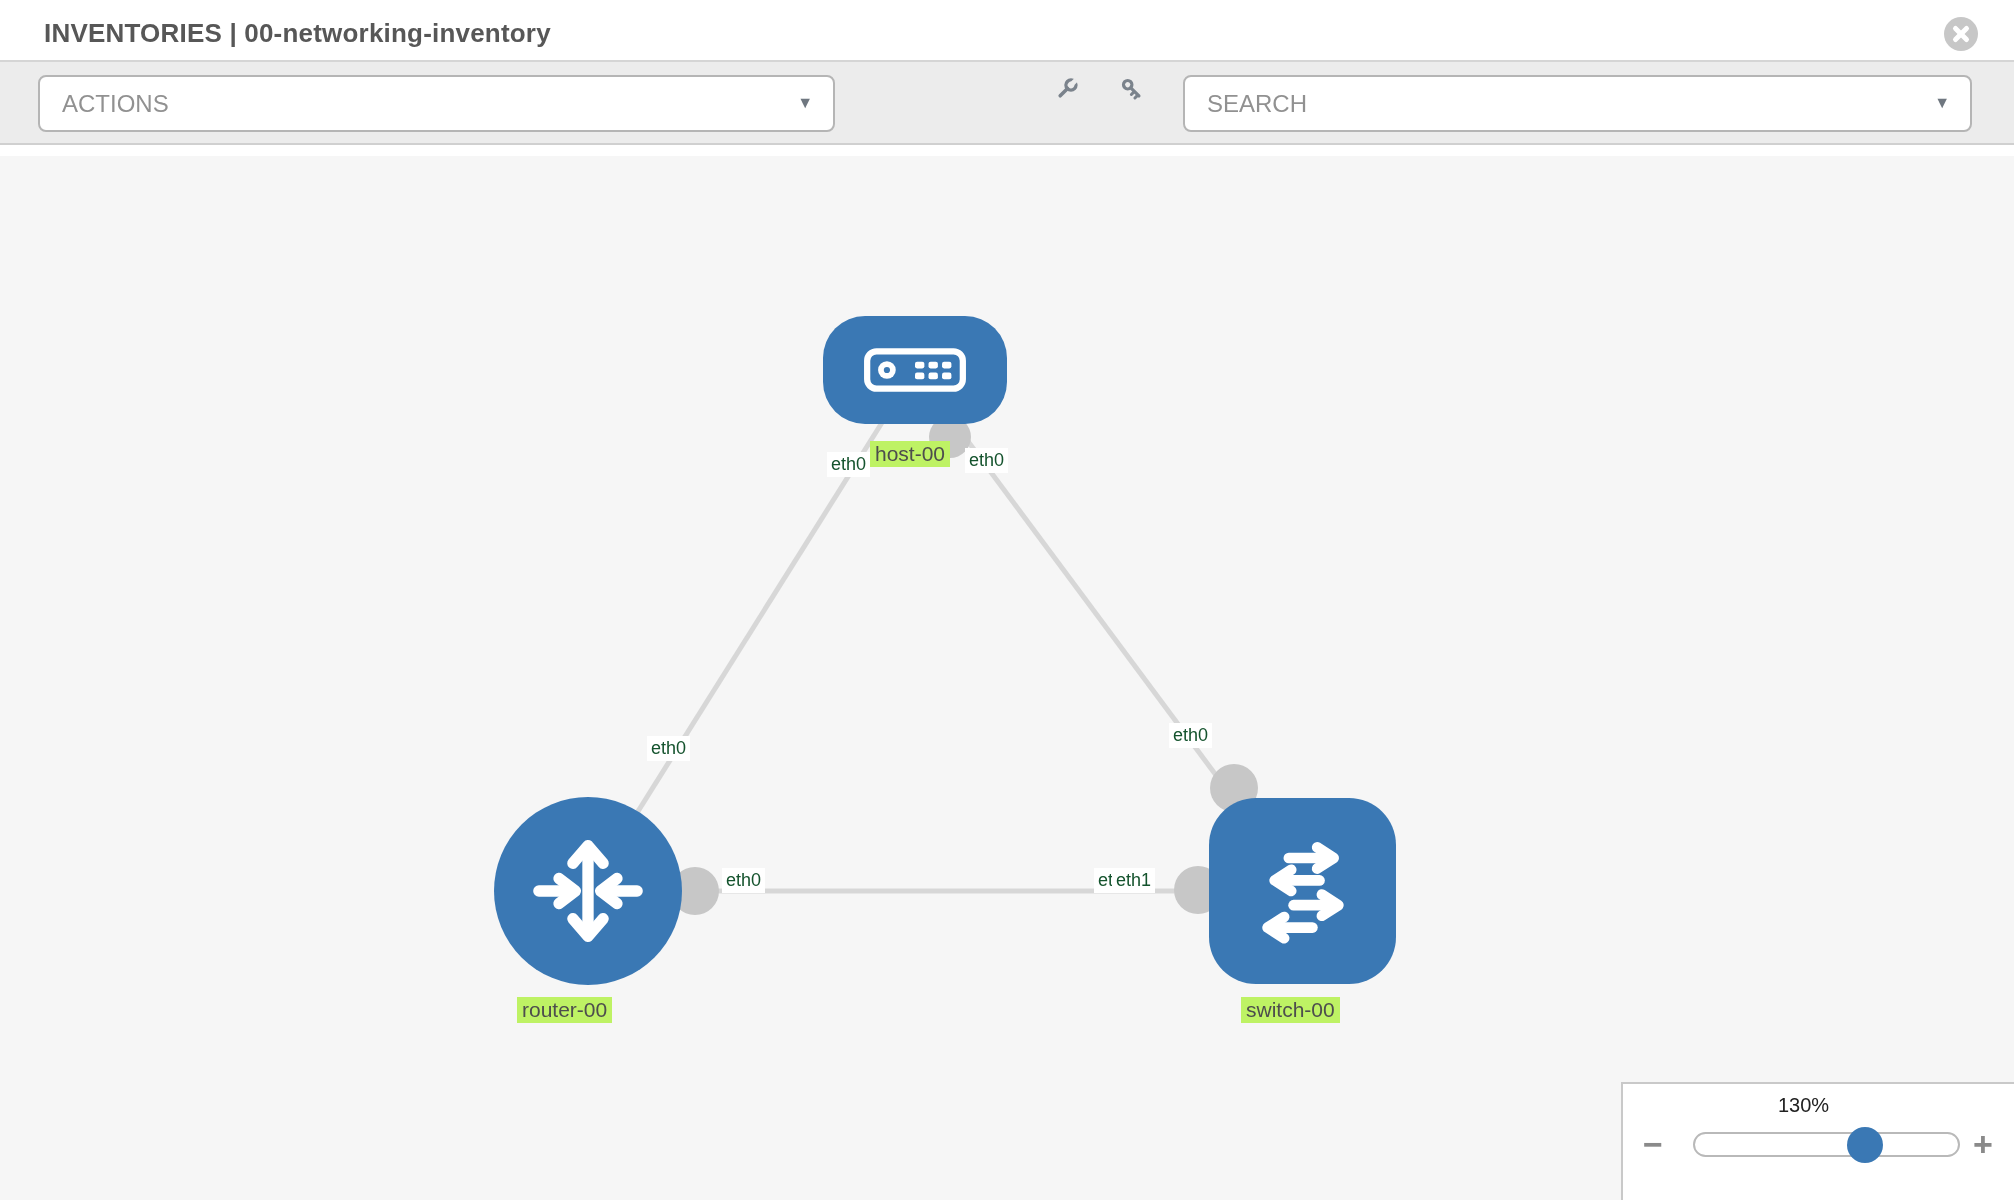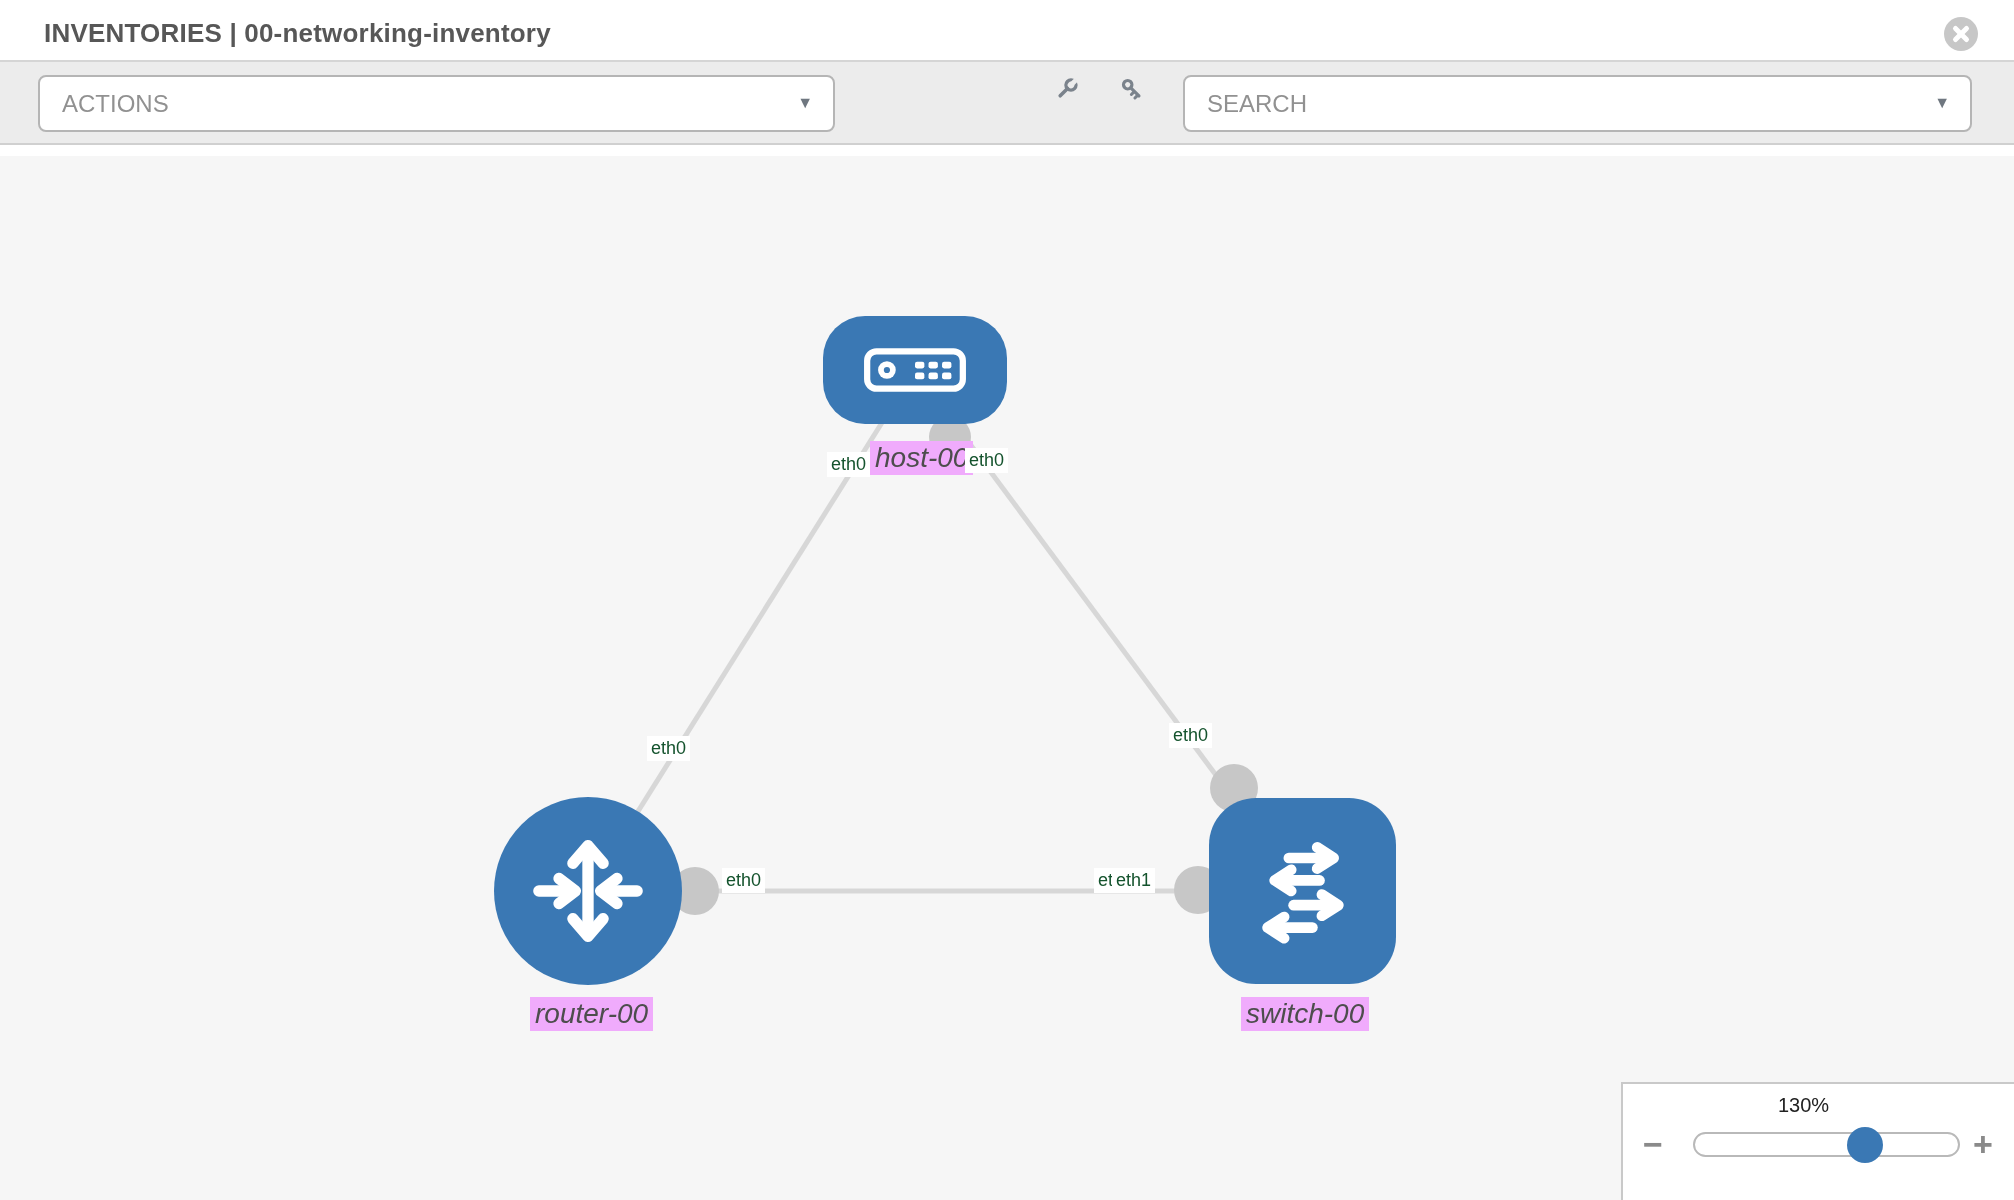--- a/index.html
+++ b/index.html
@@ -25,21 +25,21 @@
 
   
   .canvas { position:absolute; left:0; top:156px; width:2014px; height:1044px; background:#f6f6f6; z-index:0; }
   .links-svg { position:absolute; left:0; top:0; width:2014px; height:1200px; z-index:1; pointer-events:none; }
 
   .node { position:absolute; background:#3a78b4; z-index:2; display:flex; align-items:center; justify-content:center; cursor:pointer; }
   .node-host   { left:823px; top:316px; width:184px; height:108px; border-radius:42px; }
   .node-router { left:494px; top:797px; width:188px; height:188px; border-radius:50%; }
   .node-switch { left:1209px; top:798px; width:187px; height:186px; border-radius:47px; }
 
-  .node-label { position:absolute; z-index:3; background:#f0abfc; color:#4d4d4d; font-size:28px; padding:1px 5px; white-space:nowrap;font-style:italic; }
+  .node-label { position:absolute; z-index:3; background:#bef264; color:#4d4d4d; font-size:21px; padding:1px 5px; white-space:nowrap; }
   .iface-label { position:absolute; z-index:3; background:#ffffff; color:#14532d; font-size:18px; padding:2px 4px; white-space:nowrap; }
 
   
   .zoom-panel { position:absolute; left:1621px; top:1082px; width:400px; height:130px; background:#ffffff;
                 border:2px solid #c9c9c9; z-index:6; }
   .zoom-level { position:absolute; left:155px; top:10px; width:90px; font-size:20px; color:#222222; }
   .zoom-minus, .zoom-plus { position:absolute; top:42px; font-size:34px; font-weight:700; color:#8a8a8a; line-height:36px; cursor:pointer; }
   .zoom-minus { left:20px; }
   .zoom-plus  { left:350px; }
   .zoom-track { position:absolute; left:70px; top:48px; width:267px; height:25px; background:#ffffff;
@@ -96,21 +96,21 @@
       <path d="M64 41 L32 41"></path>
       <path d="M40 32 L26 41 L40 50"></path>
       <path d="M42 62 L74 62"></path>
       <path d="M66 53 L80 62 L66 71"></path>
       <path d="M58 81 L26 81"></path>
       <path d="M34 72 L20 81 L34 90"></path>
     </svg>
   </div>
 
   <div class="node-label" style="left:870px; top:441px;">host-00</div>
-  <div class="node-label" style="left:530px; top:997px;">router-00</div>
+  <div class="node-label" style="left:517px; top:997px;">router-00</div>
   <div class="node-label" style="left:1241px; top:997px;">switch-00</div>
 
   <div class="iface-label" style="left:827px;  top:452px;">eth0</div>
   <div class="iface-label" style="left:965px;  top:448px;">eth0</div>
   <div class="iface-label" style="left:647px;  top:736px;">eth0</div>
   <div class="iface-label" style="left:1169px; top:723px;">eth0</div>
   <div class="iface-label" style="left:722px;  top:868px;">eth0</div>
   <div class="iface-label" style="left:1094px; top:868px;">eth0</div>
   <div class="iface-label" style="left:1112px; top:868px;">eth1</div>
 

